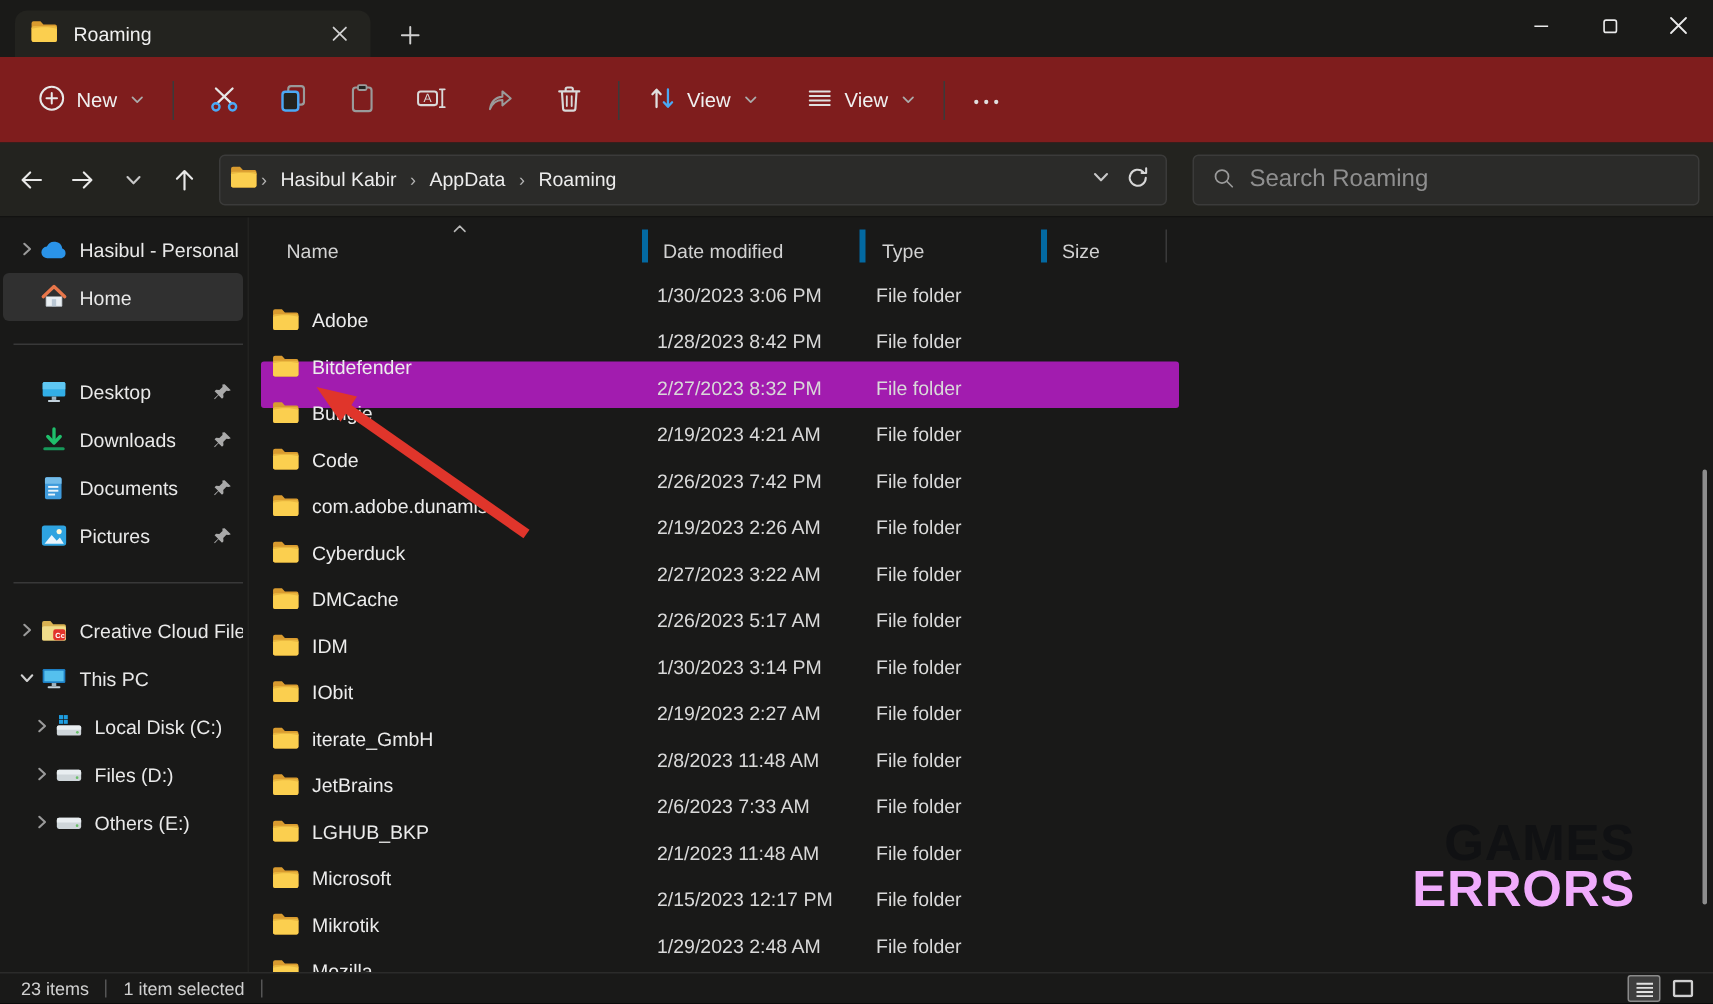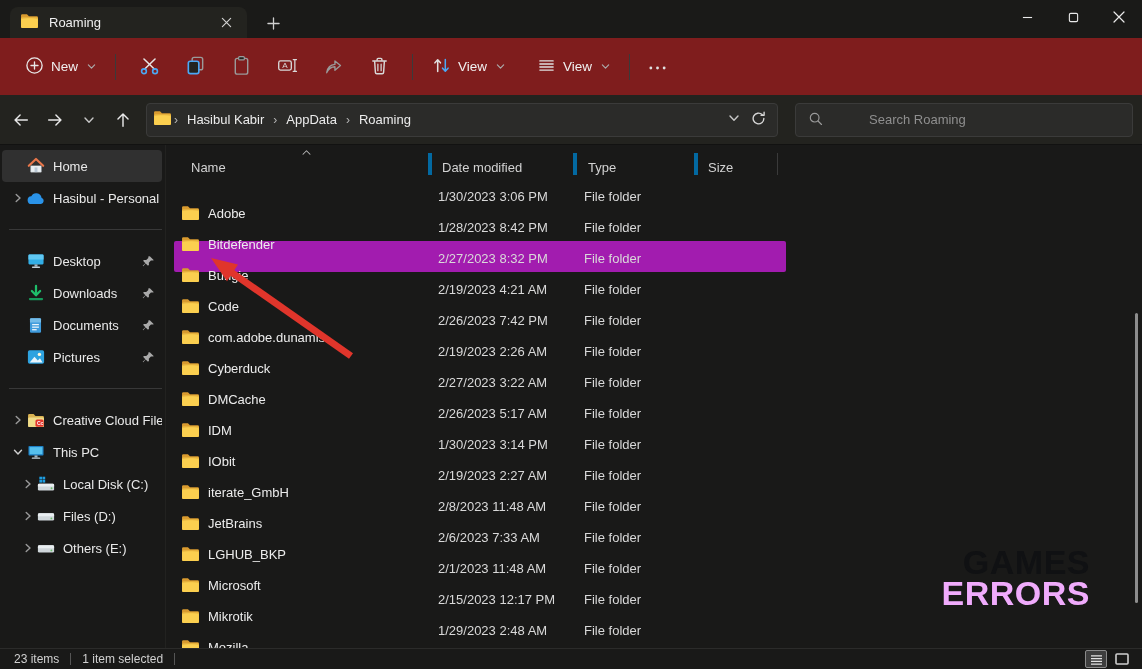--- a/index.html
+++ b/index.html
@@ -26,21 +26,21 @@
     border-bottom:1px solid #121211;display:flex;align-items:center;box-sizing:border-box;}
   .nav-btn{width:34px;height:34px;display:flex;align-items:center;justify-content:center;border-radius:4px;}
   .nav-group{display:flex;align-items:center;margin-left:4px;}
   .breadcrumb-bar{margin-left:6px;width:632px;height:34px;background:#2b2b29;border:1px solid #3b3b3a;
     border-radius:4px;display:flex;align-items:center;padding:0 6px;box-sizing:border-box;}
   .crumb{padding:3px 7px;border-radius:3px;color:#ececec;}
   .crumb-sep{color:#b5b5b5;font-size:12px;padding:0 2px;}
   .bc-right{margin-left:auto;display:flex;align-items:center;gap:10px;padding-right:4px;}
   .searchbox{margin-left:17px;width:338px;height:34px;background:#2b2b29;border:1px solid #3b3b3a;
     border-radius:4px;display:flex;align-items:center;padding:0 12px;box-sizing:border-box;gap:10px;}
-  .search-placeholder{color:#8f8f8f;font-size:13px;margin-left:36px;}
+  .search-placeholder{color:#8f8f8f;font-size:16px;}
   
   .sidebar{position:absolute;left:0;top:145px;width:165px;bottom:21px;display:flex;flex-direction:column;padding-top:5px;box-sizing:border-box;}
   .side-item{height:32px;min-height:32px;display:flex;align-items:center;margin:0 3px 0 2px;border-radius:4px;padding-left:6px;cursor:default;}
   .side-item.selected{background:#303030;}
   .side-item.indent{padding-left:16px;}
   .chev{width:19px;min-width:19px;display:flex;justify-content:center;align-items:center;}
   .s-icon{width:26px;min-width:26px;display:flex;align-items:center;}
   .s-label{font-size:13px;color:#e9e9e9;white-space:nowrap;overflow:hidden;}
   .pin{margin-left:auto;padding-right:7px;display:flex;}
   .side-divider{height:31px;min-height:31px;position:relative;}
@@ -257,43 +257,43 @@
     <div class="searchbox">
       <span><svg viewBox="0 0 18 18" width="15" height="15">
             <circle cx="8" cy="8" r="5.2" fill="none" stroke="#9a9a9a" stroke-width="1.4"></circle>
             <path d="M12 12l4.2 4.2" stroke="#9a9a9a" stroke-width="1.4" stroke-linecap="round"></path>
           </svg></span>
       <span class="search-placeholder">Search Roaming</span>
     </div>
   </div>
 
   <div class="sidebar">
+      <div class="side-item">
+        <span class="chev">
+          <svg viewBox="0 0 10 10" width="10" height="10">
+            <path d="M3.2 1.5L7 5 3.2 8.5" fill="none" stroke="#9a9a9a" stroke-width="1.4" stroke-linecap="round" stroke-linejoin="round"></path>
+          </svg>
+        </span>
+        <span class="s-icon">
+          <svg viewBox="0 0 20 13" width="19" height="13">
+            <path d="M5 12.4a4.1 4.1 0 0 1-.5-8.2A5.7 5.7 0 0 1 15.3 5.7a3.5 3.5 0 0 1-.5 6.7z" fill="#2a93e8"></path>
+          </svg>
+        </span>
+        <span class="s-label">Hasibul - Personal</span>
+      </div>
       <div class="side-item selected">
         <span class="chev"></span>
         <span class="s-icon">
           <svg viewBox="0 0 20 20" width="18" height="18">
             <path d="M4.2 9.6v7.2h11.6V9.6" fill="#e9eef2" stroke="#cfd8df" stroke-width="0.6"></path>
             <rect x="8.4" y="11.6" width="3.2" height="5.2" fill="#b9c7d4"></rect>
             <path d="M2 9.8L10 2.2l8 7.6" fill="none" stroke="#e8764a" stroke-width="2.4" stroke-linecap="round" stroke-linejoin="round"></path>
           </svg>
         </span>
         <span class="s-label">Home</span>
-      </div>
-      <div class="side-item">
-        <span class="chev">
-          <svg viewBox="0 0 10 10" width="10" height="10">
-            <path d="M3.2 1.5L7 5 3.2 8.5" fill="none" stroke="#9a9a9a" stroke-width="1.4" stroke-linecap="round" stroke-linejoin="round"></path>
-          </svg>
-        </span>
-        <span class="s-icon">
-          <svg viewBox="0 0 20 13" width="19" height="13">
-            <path d="M5 12.4a4.1 4.1 0 0 1-.5-8.2A5.7 5.7 0 0 1 15.3 5.7a3.5 3.5 0 0 1-.5 6.7z" fill="#2a93e8"></path>
-          </svg>
-        </span>
-        <span class="s-label">Hasibul - Personal</span>
       </div>
       <div class="side-divider"></div>
       <div class="side-item">
         <span class="chev"></span>
         <span class="s-icon">
           <svg viewBox="0 0 20 18" width="18" height="16">
             <rect x="1.5" y="1.8" width="17" height="11" rx="1.2" fill="#32aee6"></rect>
             <path d="M1.5 3a1.2 1.2 0 0 1 1.2-1.2h14.6A1.2 1.2 0 0 1 18.5 3v4.4H1.5z" fill="#5fc7f2"></path>
             <rect x="8.3" y="12.8" width="3.4" height="2.5" fill="#9fb3bf"></rect>
             <rect x="5.4" y="15.3" width="9.2" height="1.6" rx="0.8" fill="#c3d2dc"></rect>

